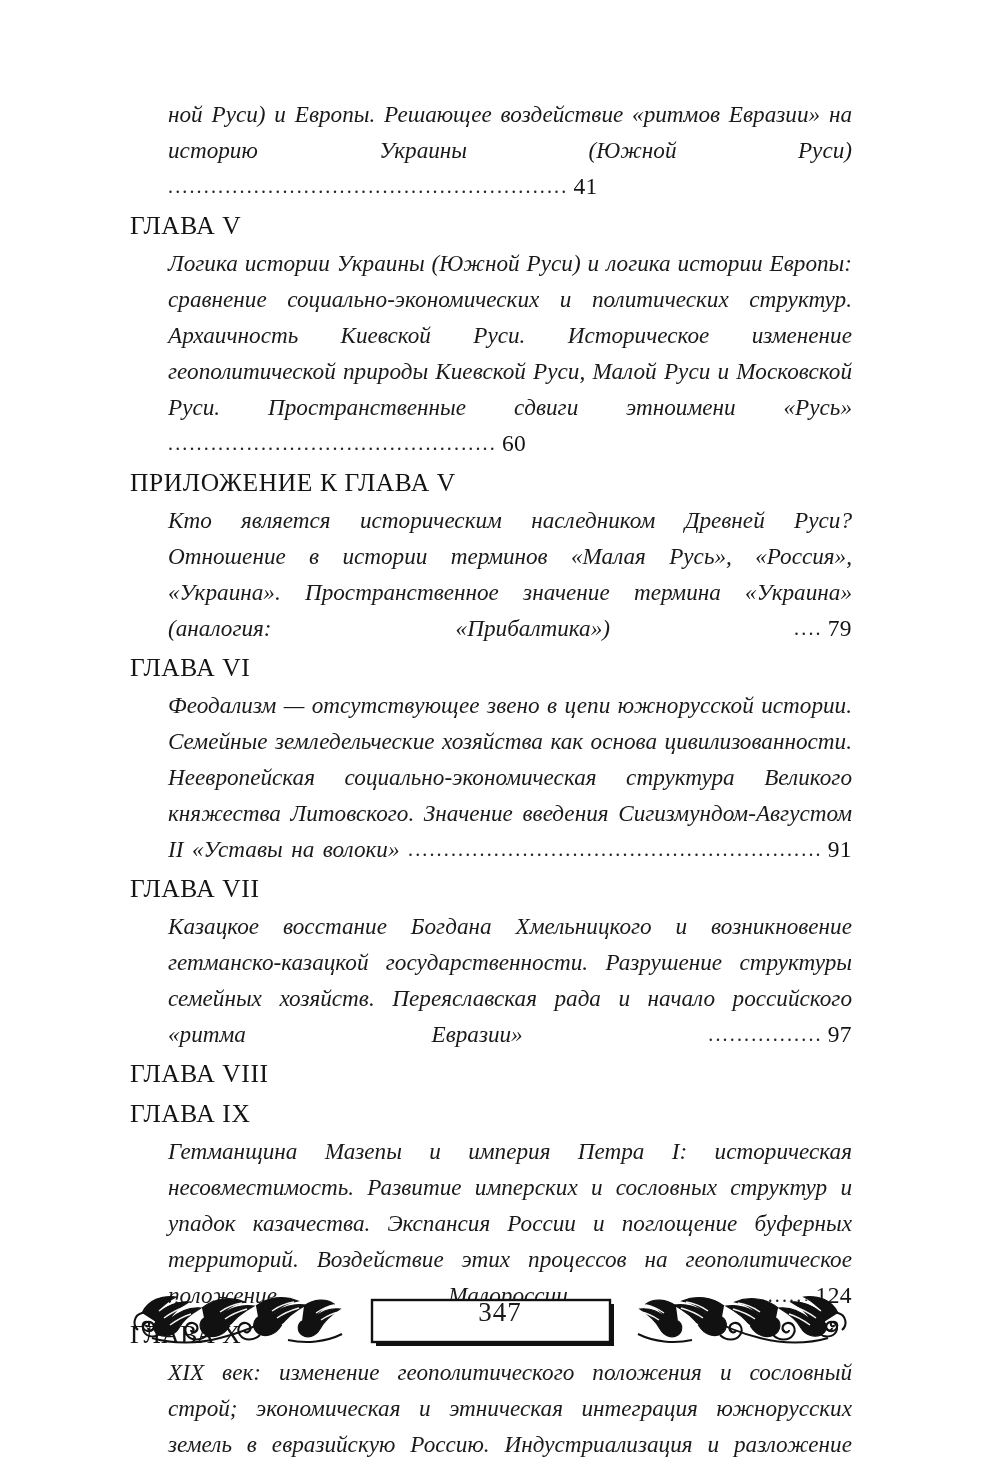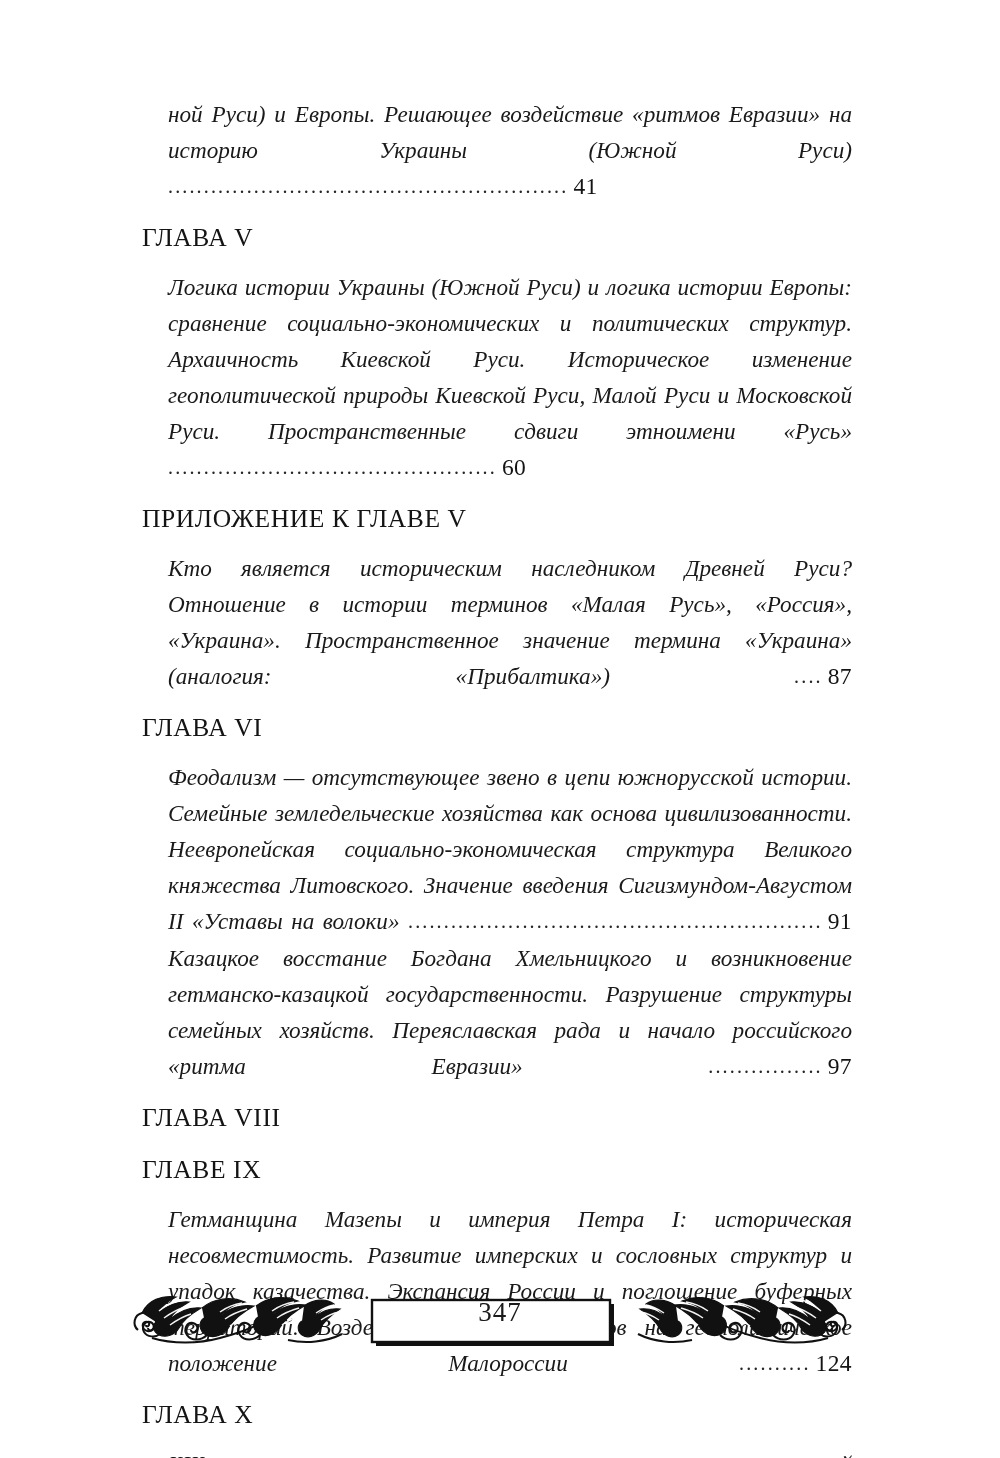--- a/index.html
+++ b/index.html
@@ -34,21 +34,21 @@
 
   .entry { margin: 0 0 0 0; }
 
   .chapter-head {
     font-family: "Liberation Serif", "DejaVu Serif", serif;
     font-style: normal;
     font-weight: 400;
     font-size: 25.5px;
     letter-spacing: 0.6px;
     line-height: 36px;
-    margin: 12px;
+    margin: 0;
     padding: 3px 0 1px 0;
     color: #141414;
     white-space: pre;
   }
 
   .entry-body {
     margin: 0 0 0 38px;
     width: 684px;
     font-style: italic;
     font-size: 23.2px;
@@ -113,35 +113,36 @@
 
   <div id="toc">
       <div class="entry">
         <div class="entry-body lead"><span class="txt">ной Руси) и Европы. Решающее воздействие «ритмов Евразии» на историю Украины (Южной Руси)</span> <span class="leader"><span class="dots">........................................................</span><span class="pageno">41</span></span></div>
       </div>
       <div class="entry">
         <div class="chapter-head">ГЛАВА V</div>
         <div class="entry-body"><span class="txt">Логика истории Украины (Южной Руси) и логика истории Европы: сравнение социально-экономических и политических структур. Архаичность Киевской Руси. Историческое изменение геополитической природы Киевской Руси, Малой Руси и Московской Руси. Пространственные сдвиги этноимени «Русь»</span> <span class="leader"><span class="dots">..............................................</span><span class="pageno">60</span></span></div>
       </div>
       <div class="entry">
-        <div class="chapter-head">ПРИЛОЖЕНИЕ К ГЛАВЕ V</div>
-        <div class="entry-body"><span class="txt">Кто является историческим наследником Древней Руси? Отношение в истории терминов «Малая Русь», «Россия», «Украина». Пространственное значение термина «Украина» (аналогия: «Прибалтика»)</span> <span class="leader"><span class="dots">....</span><span class="pageno">87</span></span></div>
+        <div class="chapter-head">ПРИЛОЖЕНИЕ К ГЛАВА V</div>
+        <div class="entry-body"><span class="txt">Кто является историческим наследником Древней Руси? Отношение в истории терминов «Малая Русь», «Россия», «Украина». Пространственное значение термина «Украина» (аналогия: «Прибалтика»)</span> <span class="leader"><span class="dots">....</span><span class="pageno">79</span></span></div>
       </div>
       <div class="entry">
         <div class="chapter-head">ГЛАВА VI</div>
         <div class="entry-body"><span class="txt">Феодализм — отсутствующее звено в цепи южнорусской истории. Семейные земледельческие хозяйства как основа цивилизованности. Неевропейская социально-экономическая структура Великого княжества Литовского. Значение введения Сигизмундом-Августом II «Уставы на волоки»</span> <span class="leader"><span class="dots">..........................................................</span><span class="pageno">91</span></span></div>
       </div>
       <div class="entry">
+        <div class="chapter-head">ГЛАВА VII</div>
         <div class="entry-body"><span class="txt">Казацкое восстание Богдана Хмельницкого и возникновение гетманско-казацкой государственности. Разрушение структуры семейных хозяйств. Переяславская рада и начало российского «ритма Евразии»</span> <span class="leader"><span class="dots">................</span><span class="pageno">97</span></span></div>
       </div>
       <div class="entry">
         <div class="chapter-head">ГЛАВА VIII</div>
       </div>
       <div class="entry">
-        <div class="chapter-head">ГЛАВЕ IX</div>
+        <div class="chapter-head">ГЛАВА IX</div>
         <div class="entry-body"><span class="txt">Гетманщина Мазепы и империя Петра I: историческая несовместимость. Развитие имперских и сословных структур и упадок казачества. Экспансия России и поглощение буферных территорий. Воздействие этих процессов на геополитическое положение Малороссии</span> <span class="leader"><span class="dots">..........</span><span class="pageno">124</span></span></div>
       </div>
       <div class="entry">
         <div class="chapter-head">ГЛАВА X</div>
         <div class="entry-body"><span class="txt">XIX век: изменение геополитического положения и сословный строй; экономическая и этническая интеграция южнорусских земель в евразийскую Россию. Индустриализация и разложение сословного строя во второй половине XIX в. Влияние этих процессов на формирование южнорусского сознания. Начало украинизации</span> </div>
       </div>
     </div>
 
   <div id="footer-ornament">
     <svg width="724" height="66" viewBox="0 0 724 66" xmlns="http://www.w3.org/2000/svg">

